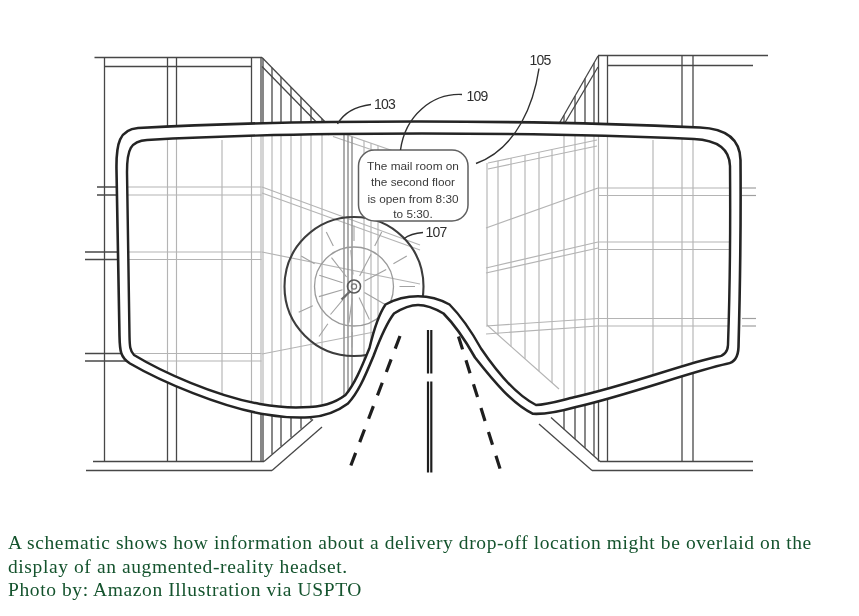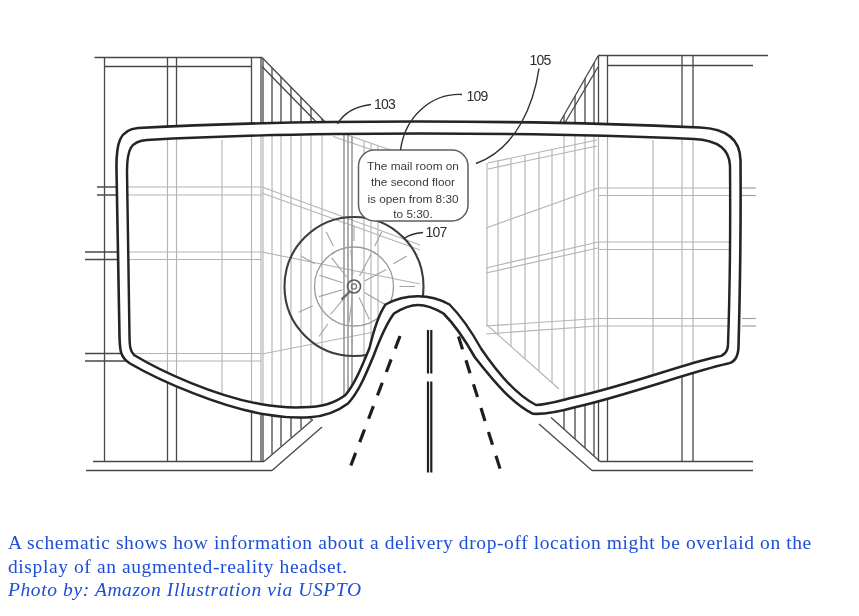--- a/index.html
+++ b/index.html
@@ -1,16 +1,16 @@
 <!DOCTYPE html>
 <html><head><meta charset="utf-8"><style>
 html,body{margin:0;padding:0;background:#fff;width:859px;height:616px;overflow:hidden}
 .cap{position:absolute;left:8px;top:531px;width:845px;font-family:"Liberation Serif",serif;
-font-size:19.5px;line-height:23.7px;color:#1d4ed8;letter-spacing:0.6px;white-space:nowrap}
-.cap .ph{font-style:italic}
+font-size:19.5px;line-height:23.7px;color:#14532d;letter-spacing:0.6px;white-space:nowrap}
+.cap .ph{}
 </style></head>
 <body>
 <svg width="859" height="520" viewBox="0 0 859 520" style="position:absolute;left:0;top:0">
 <defs>
 <clipPath id="lens">
         <path d="M 127,172 C 127,149.5 130.5,141 147,140 C 305,131 540,132 694,139 C 715,140 729.5,147.5 730,166 C 730.5,226 730,287 728,345 C 727.7,351.5 724.5,356 717,356.8 C 684,364 627,385.5 573,397.5 C 557,401.5 546,404.8 536,405 C 517,395.5 498,373.5 481,348.5 C 471.5,331.5 462.5,317.5 449.5,304.5 Q 434.5,296.3 418,296.3 Q 400.5,296.3 385.5,304.5 C 378,315.5 373.5,331 369.5,348 C 360.5,370 354.5,384 345.5,395 C 334,403.5 322,407 303,407.3 C 288,408 274,406.5 260,404 C 215,396 162,372 134,355 C 130,351 129.7,346 129.5,336 Z"></path>
       </clipPath>
 <mask id="outside">
         <rect x="0" y="0" width="859" height="520" fill="#fff"></rect>
         <path d="M 116.5,170 C 116,143 119.5,129.5 138,128 C 300,119 540,120 700,127.5 C 724,128.5 740,137 740.5,160 C 741,225 740,290 738.5,347 C 738.2,357 735,362.5 727,363.8 C 690,372 630,394.5 576,407 C 560,411.5 546,414.5 533,413.8 C 513,404 495,383 475,357.5 C 466,341.5 457,327 443.5,313.5 Q 429,305 418,305 Q 407.5,305 394,313.5 C 385.5,324.5 379.5,340 373.5,356 C 364,379 358,392.5 348,403.5 C 338,411 327,416.2 310,417.3 C 295,418 281,417.2 268,414.8 C 222,408 160,381 130,363.5 C 120.5,357.5 119.8,351 119.5,336 Z" fill="#000"></path>

